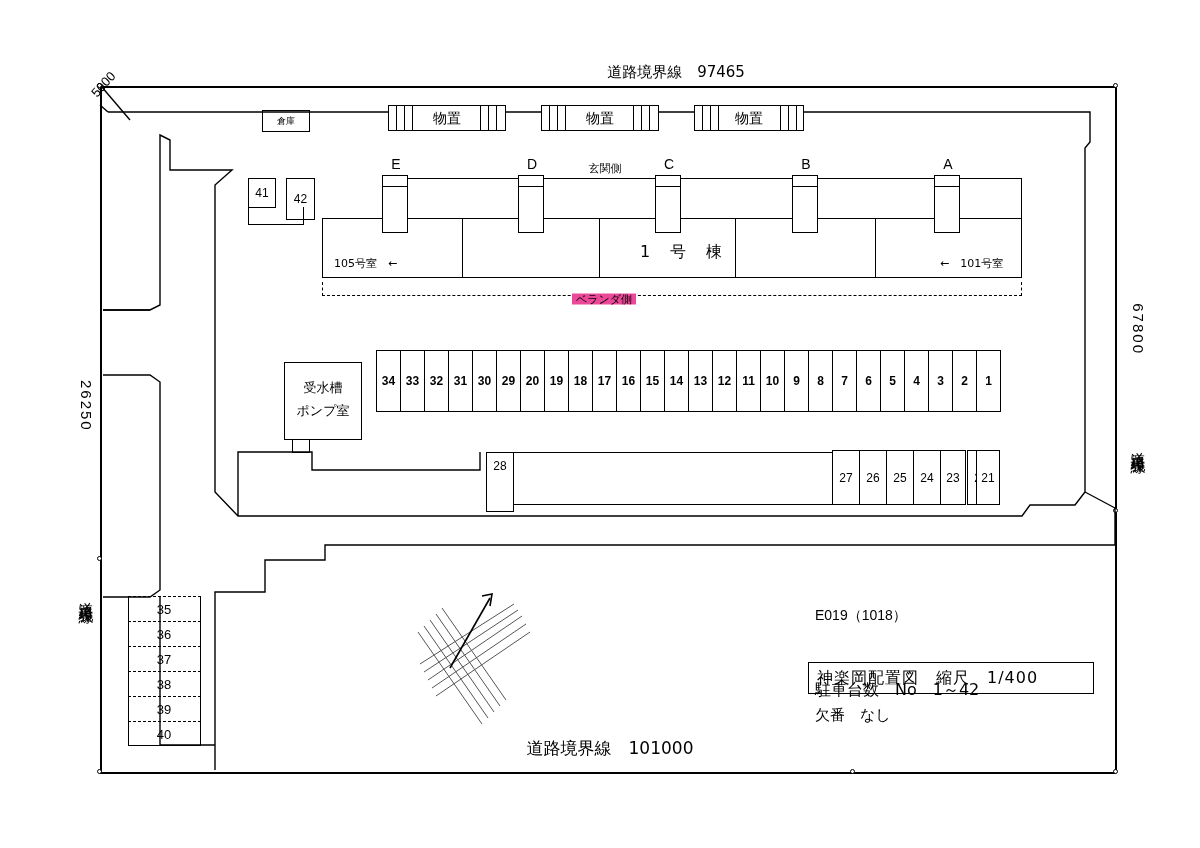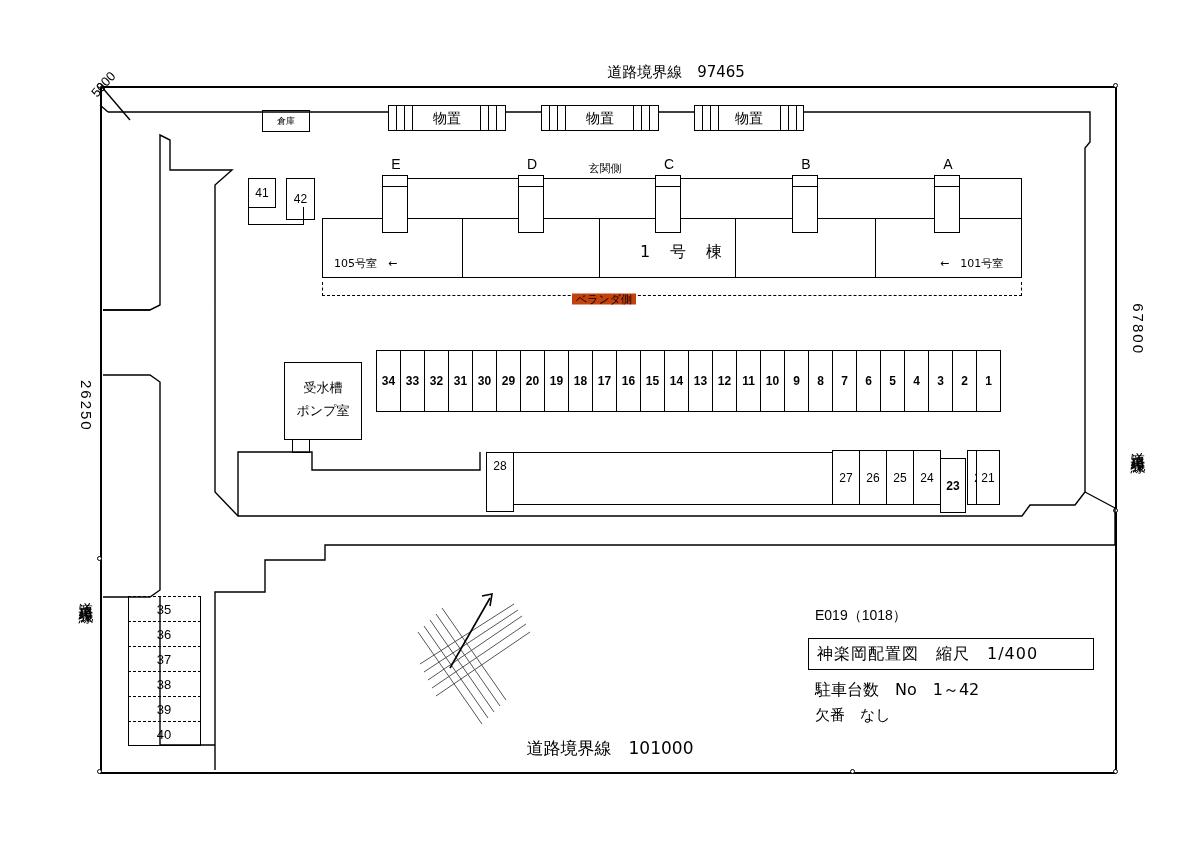--- a/index.html
+++ b/index.html
@@ -9,21 +9,21 @@
   .ln{position:absolute;background:#000;}
   .box{position:absolute;border:1px solid #000;box-sizing:border-box;}
   .lbl{position:absolute;white-space:nowrap;font-size:13px;line-height:1;}
   .lbl.c{transform:translate(-50%,-50%);}
   .vert{writing-mode:vertical-rl;text-orientation:mixed;}
   .cell{position:absolute;border:1px solid #000;box-sizing:border-box;display:flex;align-items:center;justify-content:center;font-size:12px;background:#fff;}
   .dash{position:absolute;border-top:1px dashed #000;}
   .dashbox{position:absolute;border:1px dashed #000;box-sizing:border-box;}
   .hatch{position:absolute;box-sizing:border-box;border:1px solid #000;background:#fff;}
   .tick{position:absolute;width:5px;height:5px;border:1px solid #000;border-radius:50%;background:#fff;box-sizing:border-box;}
-  .title-box{position:absolute;border:1.6px solid #000;box-sizing:border-box;display:flex;align-items:center;padding-left:8px;font-size:16px;letter-spacing:1px;}
+  .title-box{position:absolute;border:1.6px solid #000;box-sizing:border-box;display:flex;align-items:center;padding-left:8px;font-size:16px;letter-spacing:1px;margin-top:24px;}
   .small{font-size:11px;}
   .bld-label{font-size:14px;}
   .kanji{font-family:"DejaVu Sans","Liberation Sans",sans-serif;}
 </style>
 </head>
 <body>
 
 <div id="sheet">
 
   <div class="ln" style="left:100px;top:86px;width:1016px;height:1.5px;"></div>
@@ -152,21 +152,21 @@
   <div class="lbl c bld-label" style="left:948px;top:164px;">A</div>
 
   <div class="lbl c kanji small" style="left:605px;top:168px;">玄関側</div>
 
   <div class="lbl c kanji" style="left:682px;top:252px;font-size:16px;letter-spacing:2px;">1　号　棟</div>
 
   <div class="lbl kanji" style="left:334px;top:258px;font-size:11px;">105号室　←</div>
   <div class="lbl kanji" style="left:940px;top:258px;font-size:11px;">←　101号室</div>
 
   <div class="dashbox" style="left:322px;top:282px;width:700px;height:14px;border-top:none;"></div>
-  <div class="lbl c kanji small" style="left:604px;top:299px;background:#c2410c;padding:0 4px;">ベランダ側</div>
+  <div class="lbl c kanji small" style="left:604px;top:299px;background:#ec4899;padding:0 4px;">ベランダ側</div>
 
   <div class="box" style="left:284px;top:362px;width:78px;height:78px;"></div>
   <div class="lbl c kanji" style="left:323px;top:387px;font-size:13px;">受水槽</div>
   <div class="lbl c kanji" style="left:323px;top:410px;font-size:13px;">ポンプ室</div>
   <div class="box" style="left:292px;top:439px;width:18px;height:14px;"></div>
 
   <div class="abs" style="left:376px;top:350px;width:650px;height:62px;font-weight:bold;">
     <div class="cell" style="left:0px;top:0;width:25px;height:62px;">34</div>
     <div class="cell" style="left:24px;top:0;width:25px;height:62px;">33</div>
     <div class="cell" style="left:48px;top:0;width:25px;height:62px;">32</div>
@@ -193,21 +193,21 @@
     <div class="cell" style="left:552px;top:0;width:25px;height:62px;">3</div>
     <div class="cell" style="left:576px;top:0;width:25px;height:62px;">2</div>
     <div class="cell" style="left:600px;top:0;width:25px;height:62px;">1</div>
   </div>
 
   <div class="abs" style="left:832px;top:450px;width:194px;height:55px;">
     <div class="cell" style="left:0px;top:0;width:28px;height:55px;">27</div>
     <div class="cell" style="left:27px;top:0;width:28px;height:55px;">26</div>
     <div class="cell" style="left:54px;top:0;width:28px;height:55px;">25</div>
     <div class="cell" style="left:81px;top:0;width:28px;height:55px;">24</div>
-    <div class="cell" style="left:108px;top:8px;width:26px;height:55px;font-weight:bold;">23</div>
+    <div class="cell" style="left:108px;top:0;width:26px;height:55px;">23</div>
     <div class="cell" style="left:135px;top:0;width:28px;height:55px;">22</div>
     <div class="cell" style="left:144px;top:0;width:24px;height:55px;">21</div>
   </div>
 
   <div class="abs" style="left:486px;top:452px;width:28px;height:60px;">
     <div class="cell" style="left:0;top:0;width:28px;height:60px;font-size:12px;align-items:flex-start;padding-top:6px;">28</div>
   </div>
 
   <div class="box" style="left:513px;top:452px;width:320px;height:53px;border-top:1px solid #000;"></div>
 

